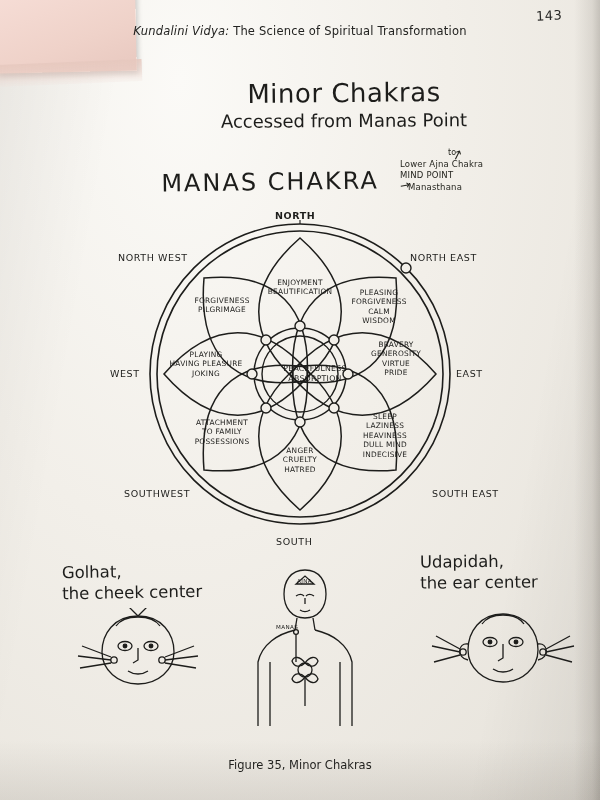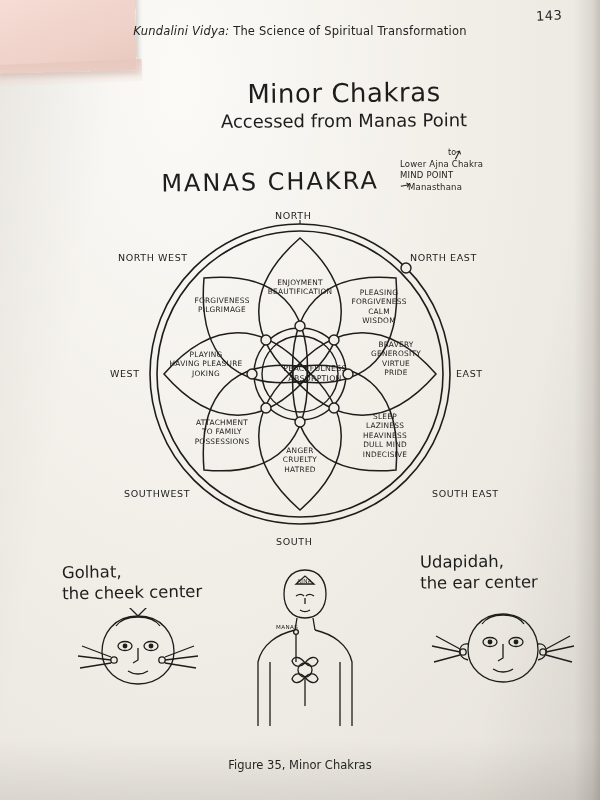--- a/index.html
+++ b/index.html
@@ -297,21 +297,21 @@
         </g>
 
         <circle cx="294" cy="52" r="5" stroke-width="1.4" fill="#f2efe9"></circle>
 
         <g stroke-width="1.1">
           <line x1="188" y1="4" x2="188" y2="8"></line>
         </g>
       </g>
     </svg>
 
-    <div class="dirlabel" style="left:163px; top:-6px;">NORTH</div>
+    <div class="dirlabel" style="left:163px; top:-6px;font-weight:bold;">NORTH</div>
     <div class="dirlabel" style="left:298px; top:36px;">NORTH EAST</div>
     <div class="dirlabel" style="left:344px; top:152px;">EAST</div>
     <div class="dirlabel" style="left:320px; top:272px;">SOUTH EAST</div>
     <div class="dirlabel" style="left:164px; top:320px;">SOUTH</div>
     <div class="dirlabel" style="left:12px;  top:272px;">SOUTHWEST</div>
     <div class="dirlabel" style="left:-2px;  top:152px;">WEST</div>
     <div class="dirlabel" style="left:6px;   top:36px;">NORTH WEST</div>
 
     <div class="petaltext center" style="left:153px; top:148px; width:100px;">
       <div>PEACEFULNESS</div>

